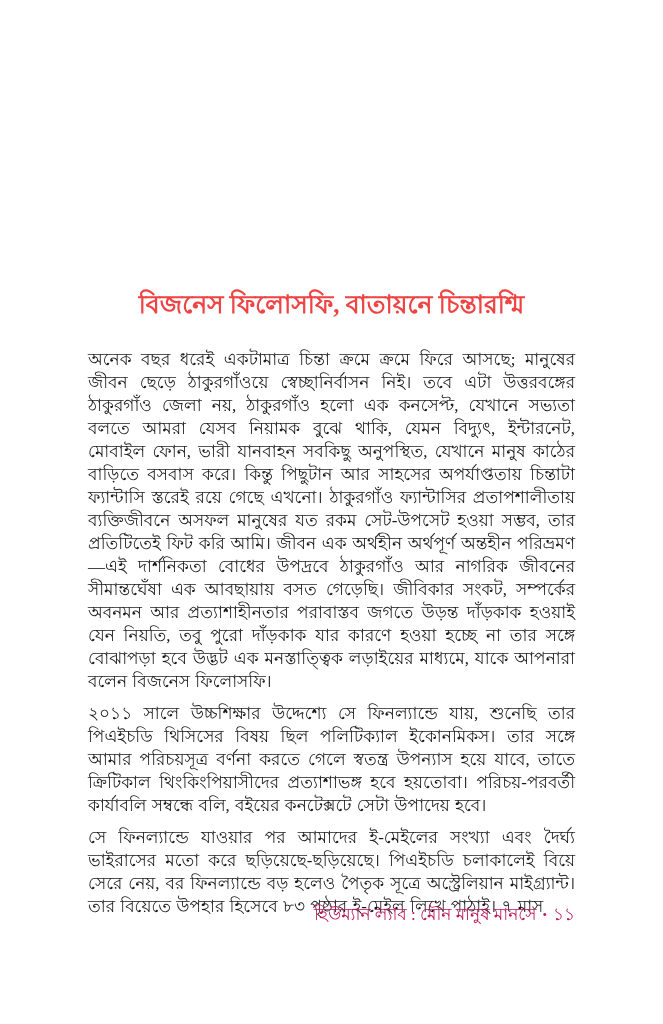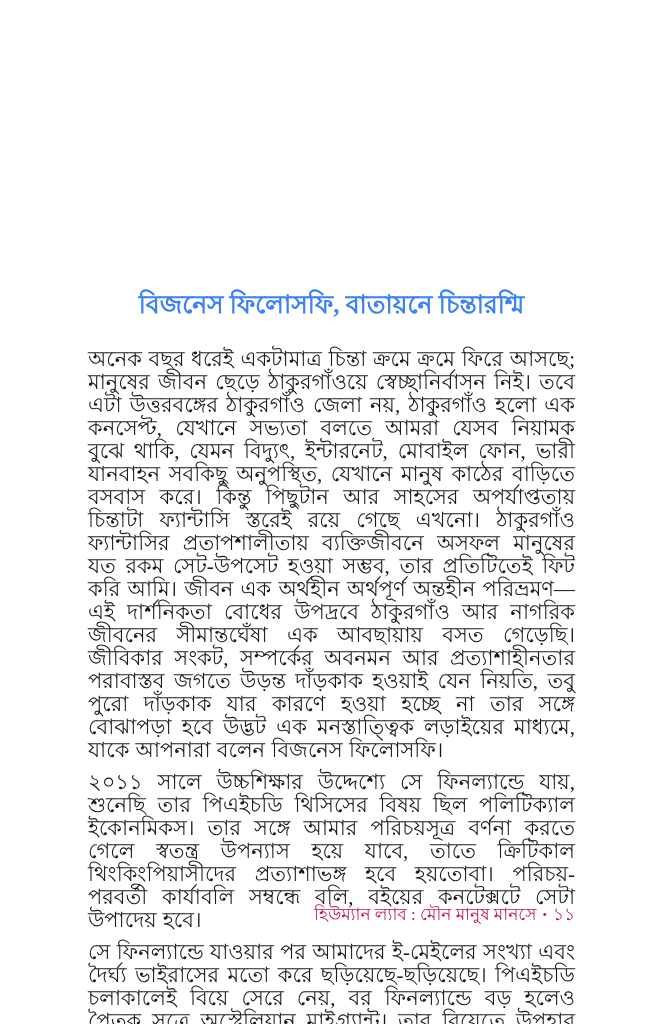--- a/index.html
+++ b/index.html
@@ -20,26 +20,26 @@
     left: 88px;
     top: 288px;
     width: 487px;
   }
   .title {
     margin: 0 0 26px 0;
     text-align: center;
     font-size: 25px;
     line-height: 34px;
     font-weight: bold;
-    color: #3b82f6;
+    color: #ef4444;
   }
   .para {
     margin: 0 0 9px 0;
     text-align: justify;
-    font-size: 21px;
+    font-size: 17px;
     line-height: 23px;
     color: #1a1a1a;
     word-spacing: 1px;
   }
   .para:last-of-type {
     margin-bottom: 0;
   }
   .footer {
     position: absolute;
     left: 88px;

